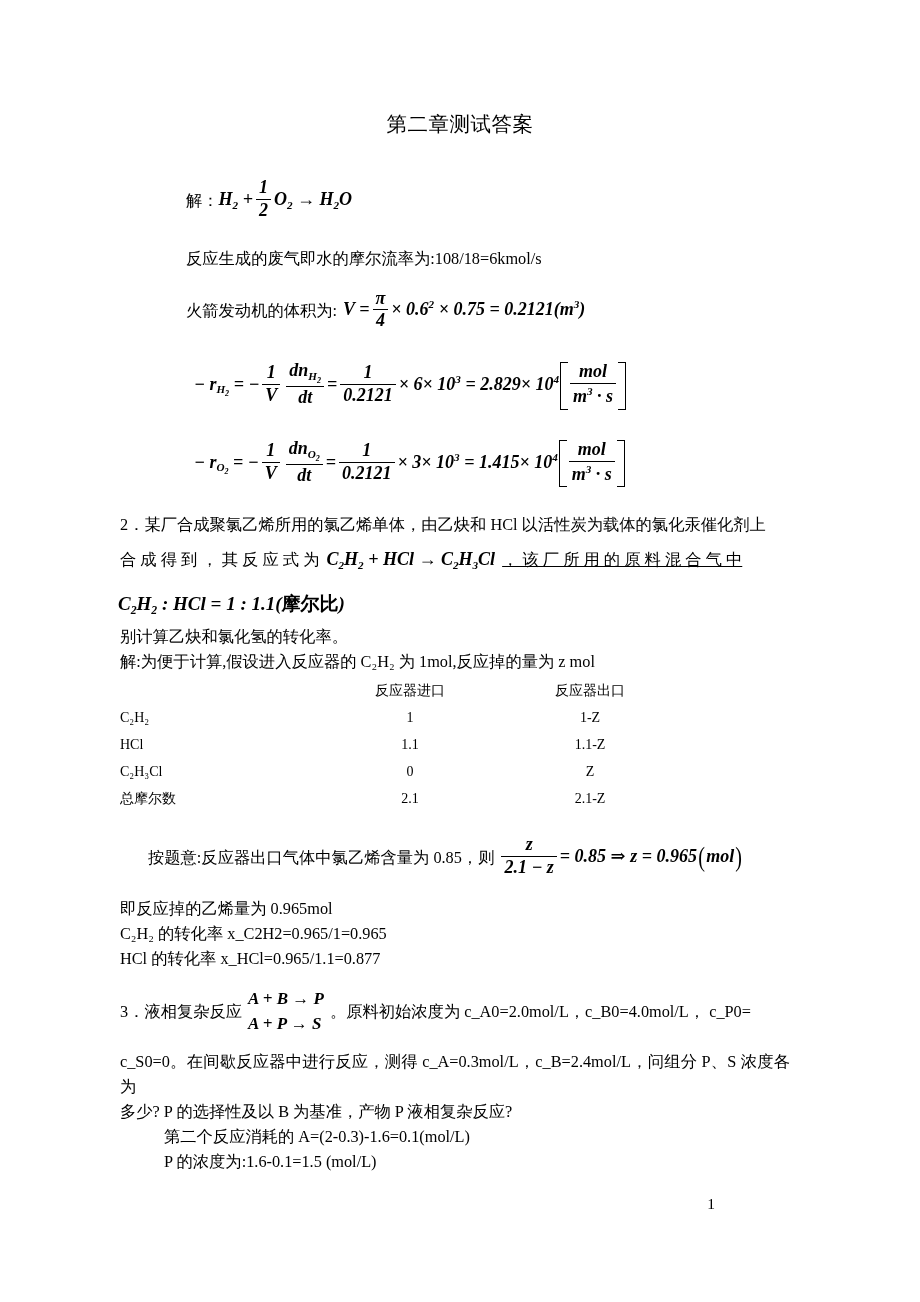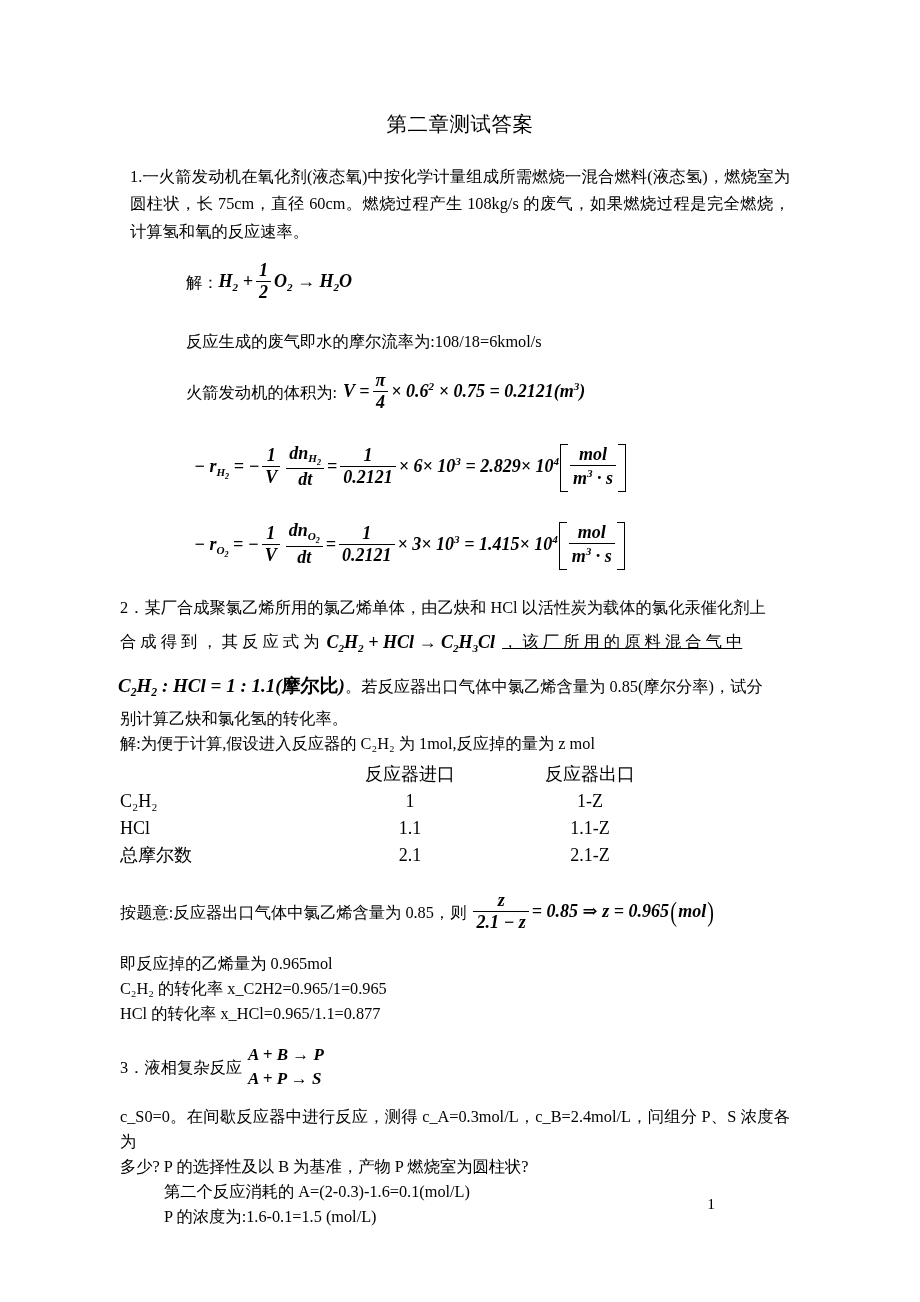--- a/index.html
+++ b/index.html
@@ -120,21 +120,21 @@
   }
   .eq-row {
     display: flex;
     align-items: center;
   }
 
   
   .tbl {
     width: 560px;
     border-collapse: collapse;
-    font-size: 18px;
+    font-size: 14px;
     margin: 0;
   }
   .tbl td {
     padding: 2.5px 0;
     line-height: 22px;
     vertical-align: baseline;
   }
   .tbl td.c-label { width: 200px; text-align: left; }
   .tbl td.c-in    { width: 180px; text-align: center; }
   .tbl td.c-out   { width: 180px; text-align: center; }
@@ -168,21 +168,20 @@
   }
 </style>
 </head>
 <body>
 
 <div class="page">
   <div class="content">
 
     <div class="doc-title">第二章测试答案</div>
 
-    <p class="para">1.一火箭发动机在氧化剂(液态氧)中按化学计量组成所需燃烧一混合燃料(液态氢)，燃烧室为圆柱状，长 75cm，直径 60cm。燃烧过程产生 108kg/s 的废气，如果燃烧过程是完全燃烧，计算氢和氧的反应速率。</p>
 
     <div class="gap-m"></div>
 
     <div class="indent-blk eq-row">
       <span style="font-size:16.3px;">解：</span>
       <span class="math">
         H<sub>2</sub> +<span class="frac"><span class="num">1</span><span class="den">2</span></span>O<sub>2</sub> → H<sub>2</sub>O
       </span>
     </div>
 
@@ -246,21 +245,20 @@
       </span>
       <span style="font-size:16.3px;text-decoration:underline;">，  该 厂 所 用 的 原 料 混 合 气 中</span>
     </div>
 
     <div style="height:20px"></div>
 
     <div class="eq-row" style="margin-left:-12px;">
       <span class="math" style="font-size:19px;">
         C<sub>2</sub>H<sub>2</sub> :&nbsp;HCl =&nbsp;1 :&nbsp;1.1(<span class="up" style="font-style:normal;">摩尔比</span>)
       </span>
-      <span style="font-size:16.3px;">。若反应器出口气体中氯乙烯含量为 0.85(摩尔分率)，试分</span>
     </div>
 
     <div style="height:6px"></div>
 
     <p class="para tight" style="margin-left:-10px;">别计算乙炔和氯化氢的转化率。</p>
     <p class="para tight" style="margin-left:-10px;">解:为便于计算,假设进入反应器的 C₂H₂ 为 1mol,反应掉的量为 z mol</p>
 
     <div style="height:4px"></div>
 
     <table class="tbl" style="margin-left:-10px;">
@@ -274,55 +272,61 @@
           <td class="c-label">C₂H₂</td>
           <td class="c-in">1</td>
           <td class="c-out">1-Z</td>
         </tr>
         <tr>
           <td class="c-label">HCl</td>
           <td class="c-in">1.1</td>
           <td class="c-out">1.1-Z</td>
         </tr>
         <tr>
+          <td class="c-label">C₂H₃Cl</td>
+          <td class="c-in">0</td>
+          <td class="c-out">Z</td>
+        </tr>
+        <tr>
           <td class="c-label">总摩尔数</td>
           <td class="c-in">2.1</td>
           <td class="c-out">2.1-Z</td>
         </tr>
       </tbody>
     </table>
 
     <div class="gap-l"></div>
 
     <div class="eq-row" style="margin-left:-10px;">
-      <span style="font-size:16.3px;">按题意:反应器出口气体中氯乙烯含量为 0.85，则</span>
+      <span style="font-size:16.3px;margin-left:28px;">按题意:反应器出口气体中氯乙烯含量为 0.85，则</span>
       <span class="math" style="margin-left:4px;">
         <span class="frac"><span class="num">z</span><span class="den">2.1&nbsp;−&nbsp;z</span></span>=&nbsp;0.85 ⇒&nbsp;z =&nbsp;0.965<span class="paren">(</span><i>mol</i><span class="paren">)</span>
       </span>
     </div>
 
     <div class="gap-m"></div>
 
     <p class="para tight" style="margin-left:-10px;">即反应掉的乙烯量为 0.965mol</p>
     <p class="para tight" style="margin-left:-10px;">C₂H₂ 的转化率 x_C2H2=0.965/1=0.965</p>
     <p class="para tight" style="margin-left:-10px;">HCl 的转化率 x_HCl=0.965/1.1=0.877</p>
 
     <div class="gap-m"></div>
 
     <div class="prob3-row" style="margin-left:-10px;">
       <span>3．液相复杂反应</span>
       <span class="scheme math" style="font-size:17px;">
         <div>A + B → P</div>
         <div>A + P → S</div>
       </span>
+      <span>。原料初始浓度为 c_A0=2.0mol/L，c_B0=4.0mol/L， c_P0=</span>
     </div>
 
     <div style="height:12px"></div>
 
     <p class="para tight" style="margin-left:-10px;">c_S0=0。在间歇反应器中进行反应，测得 c_A=0.3mol/L，c_B=2.4mol/L，问组分 P、S 浓度各为</p>
-    <p class="para tight" style="margin-left:-10px;">多少? P 的选择性及以 B 为基准，产物 P 燃烧室为圆柱状?</p>
+    <p class="para tight" style="margin-left:-10px;">多少? P 的选择性及以 B 为基准，产物 P 液相复杂反应?</p>
     <p class="para tight" style="margin-left:34px;font-family:Liberation Serif, serif;">第二个反应消耗的 A=(2-0.3)-1.6=0.1(mol/L)</p>
     <p class="para tight" style="margin-left:34px;">P 的浓度为:1.6-0.1=1.5 (mol/L)</p>
 
   </div>
 
   <div class="page-number">1</div>
 </div>
 
 </body></html>

